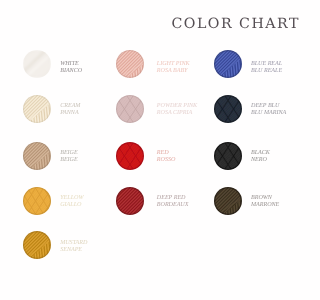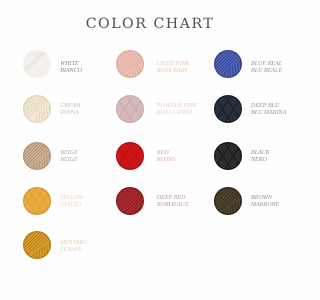--- a/index.html
+++ b/index.html
@@ -1,20 +1,20 @@
 <!DOCTYPE html>
 <html><head>
 <meta charset="utf-8">
 <style>
   html,body{margin:0;padding:0;}
   body{width:300px;height:300px;overflow:hidden;background:#fffefe;
        font-family:"Liberation Serif",serif;
        -webkit-font-smoothing:antialiased;text-rendering:geometricPrecision;}
   .page{position:relative;width:300px;height:300px;background:#fffefe;}
-  .title{opacity:0.999;position:absolute;left:0;top:17.3px;width:300px;text-align:center;
+  .title{opacity:0.999;position:absolute;left:0;top:17.3px;width:300px;text-align:right;
          font-family:"DejaVu Serif",serif;font-size:14.2px;letter-spacing:1.5px;
          line-height:14px;text-indent:0px;color:#544d52;}
   .grid{position:absolute;left:0;top:0;width:300px;height:300px;}
   .ball{position:absolute;width:28px;height:28px;}
   .ball svg{display:block;}
   .labels{position:absolute;}
   .labels div{opacity:0.999;font-size:6.1px;font-style:italic;letter-spacing:-0.02px;
               white-space:nowrap;line-height:7px;}
 </style>
 </head>

